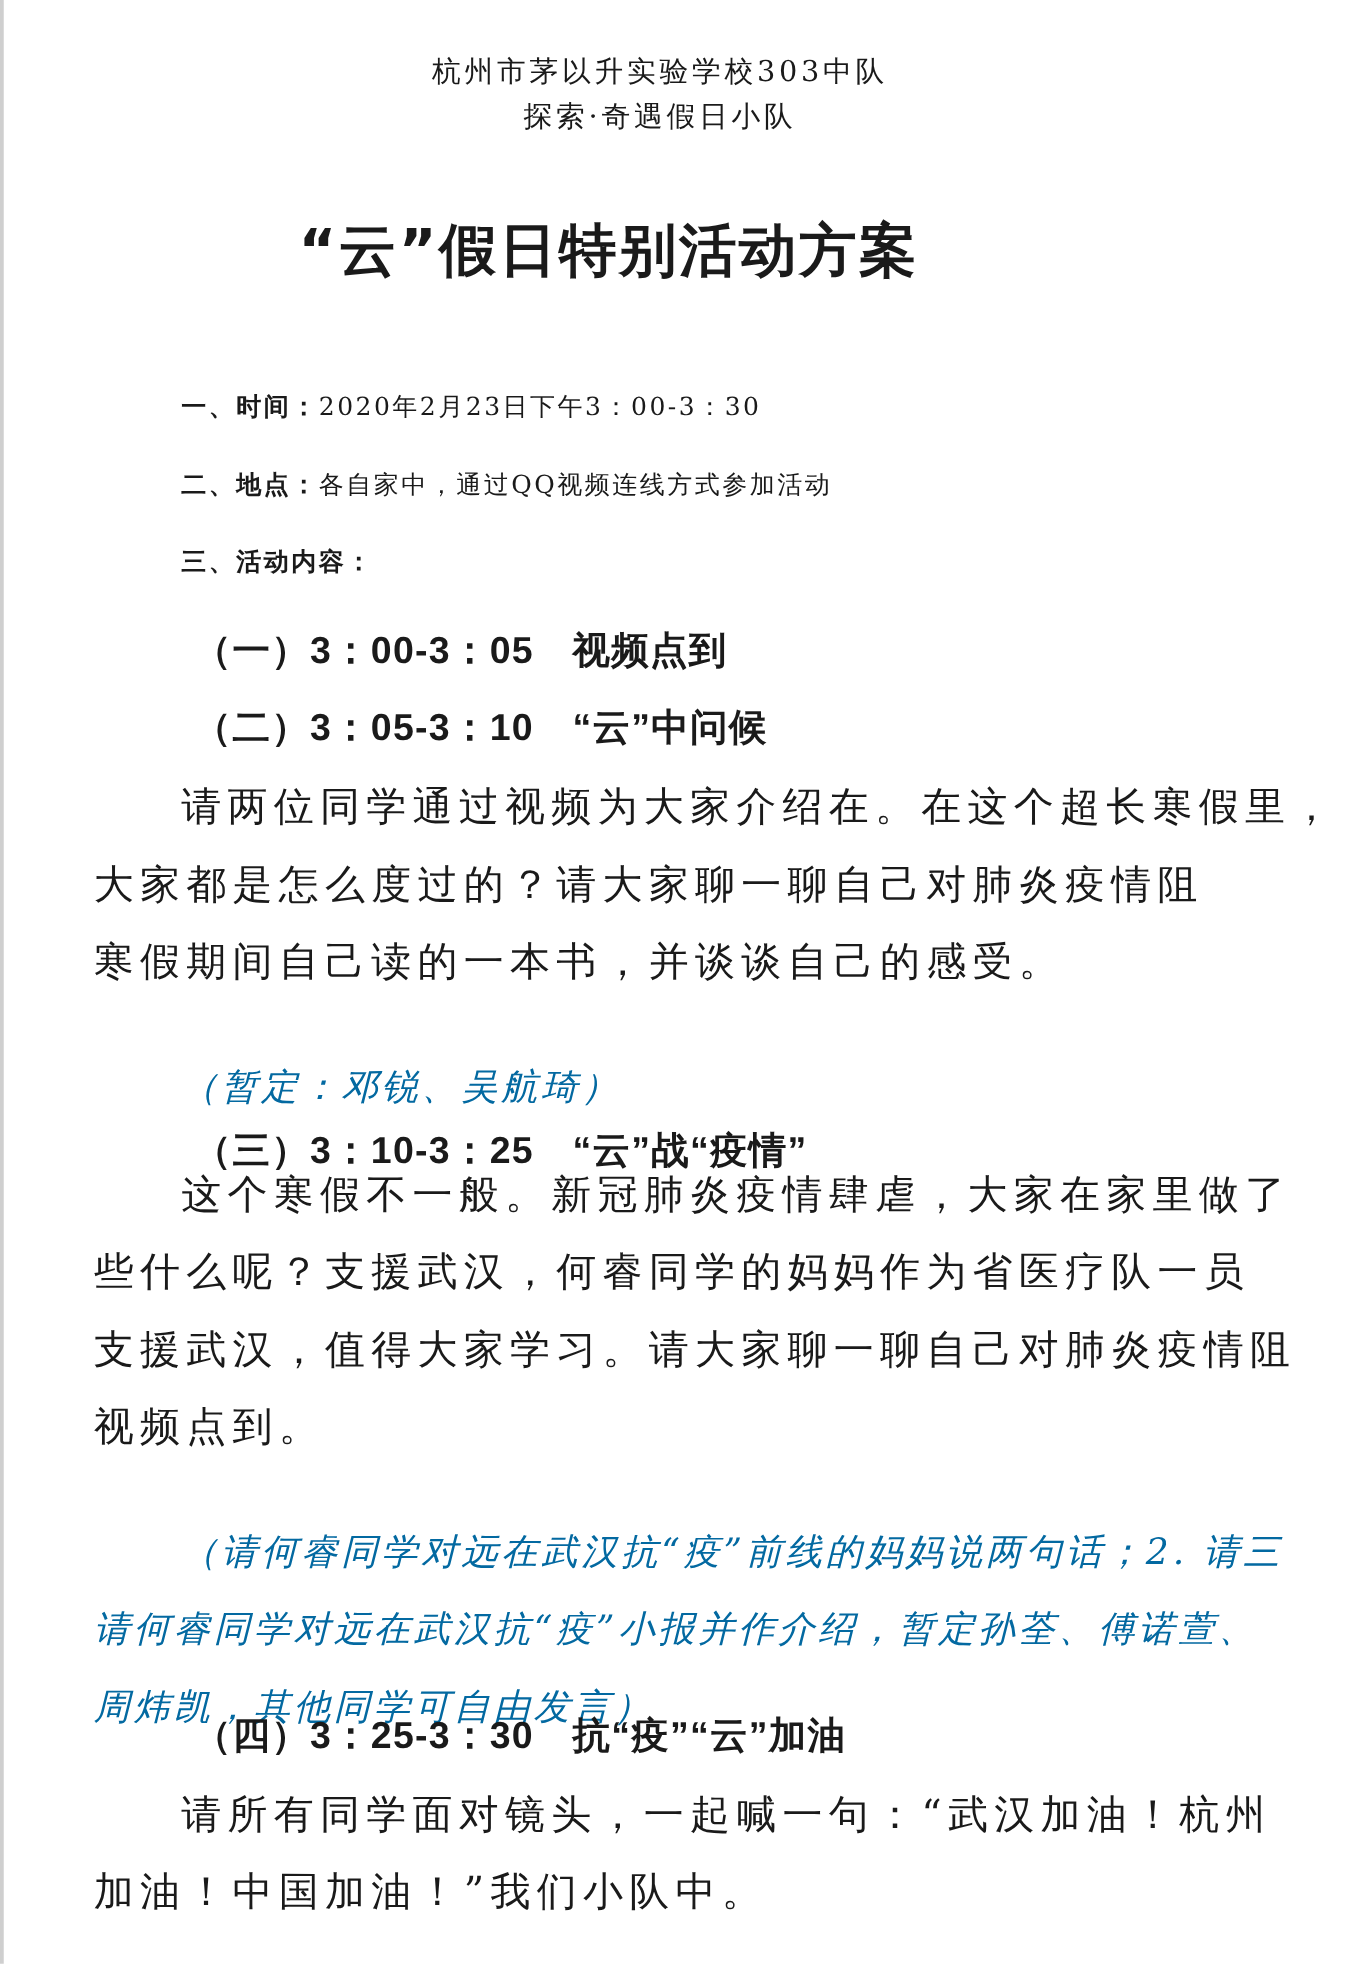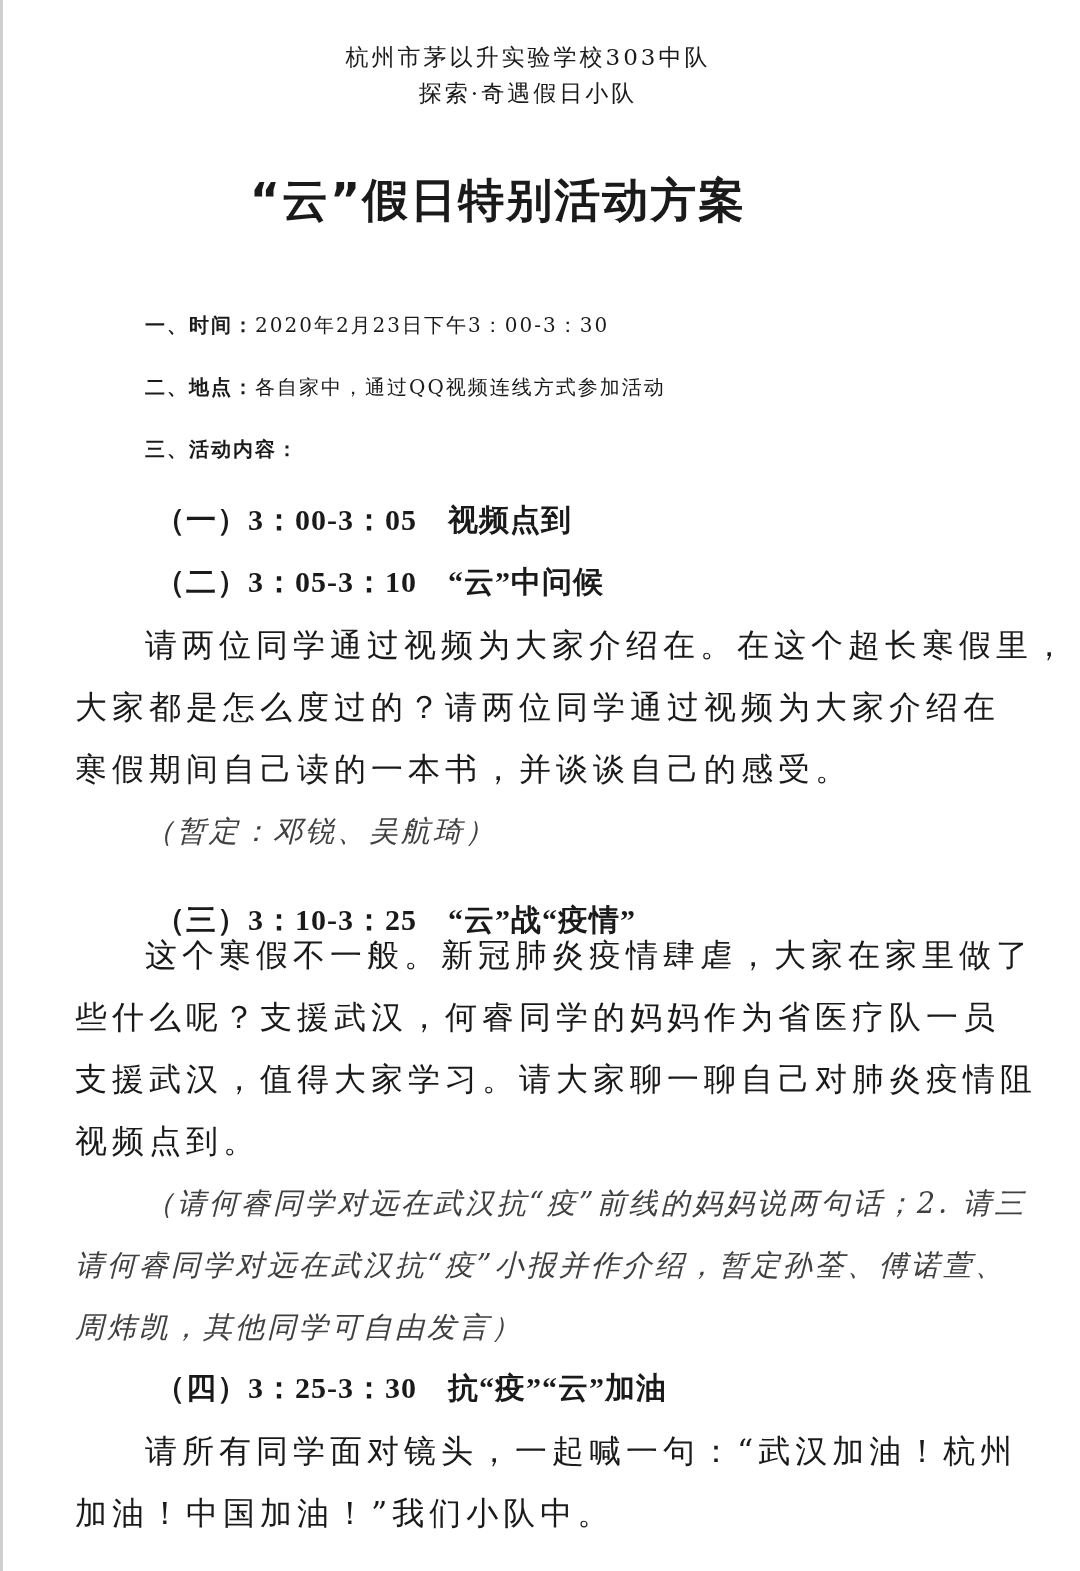--- a/index.html
+++ b/index.html
@@ -5,28 +5,28 @@
     html, body { margin: 0; padding: 0; background: #ffffff; }
     body {
       width: 1080px; height: 1571px; position: relative; overflow: hidden;
       font-family: "DejaVu Serif", "Liberation Serif", serif; color: #1a1a1a;
     }
     .edge { position: absolute; left: 0; top: 0; width: 3px; height: 1571px; background: #cfcfcf; }
     .line { position: absolute; white-space: nowrap; }
     .hdr { left: 0; width: 1056px; text-align: center; font-size: 23px; letter-spacing: 3px; }
     .title {
       left: 0; width: 974px; text-align: center; top: 170px; font-size: 46px; font-weight: bold;
-      font-family: "DejaVu Sans", "Liberation Sans", sans-serif; letter-spacing: 2px; padding-left: 11px;
+      font-family: "DejaVu Sans", "Liberation Sans", sans-serif; letter-spacing: 2px;
     }
     .sec { left: 145px; font-size: 20px; letter-spacing: 2px; }
     .sec b { font-family: "DejaVu Sans", "Liberation Sans", sans-serif; font-weight: bold; }
-    .sub { left: 155px; font-size: 30px; font-weight: bold; font-family: Liberation Serif, serif; letter-spacing: 1px; }
+    .sub { left: 155px; font-size: 30px; font-weight: bold; font-family: Liberation Sans, sans-serif; letter-spacing: 1px; }
     .para { left: 75px; font-size: 32px; letter-spacing: 5px; }
     .para.indent { left: 145px; }
-    .note { font-style: italic; font-size: 29px; color: #404040; letter-spacing: 3px; }
+    .note { font-style: italic; font-size: 29px; color: #0369a1; letter-spacing: 3px; margin-top: 38px; }
   </style>
 </head>
 <body>
 
 <div class="edge"></div>
 
 <div class="line hdr" style="top:42px">杭州市茅以升实验学校303中队</div>
 <div class="line hdr" style="top:78px">探索·奇遇假日小队</div>
 
 <div class="line title">“云”假日特别活动方案</div>
@@ -38,21 +38,21 @@
   <b>二、地点：</b><span>各自家中，通过QQ视频连线方式参加活动</span>
 </div>
 <div class="line sec" style="top:436px">
   <b>三、活动内容：</b>
 </div>
 
 <div class="line sub" style="top:500px">（一）3：00-3：05　视频点到</div>
 
 <div class="line sub" style="top:562px">（二）3：05-3：10　“云”中问候</div>
 <div class="line para indent" style="top:624px">请两位同学通过视频为大家介绍在。在这个超长寒假里，</div>
-<div class="line para" style="top:686px">大家都是怎么度过的？请两位同学通过视频为大家介绍在</div>
+<div class="line para" style="top:686px">大家都是怎么度过的？请大家聊一聊自己对肺炎疫情阻</div>
 <div class="line para" style="top:748px">寒假期间自己读的一本书，并谈谈自己的感受。</div>
 <div class="line para note" style="top:812px; left:145px">（暂定：邓锐、吴航琦）</div>
 
 <div class="line sub" style="top:900px">（三）3：10-3：25　“云”战“疫情”</div>
 <div class="line para indent" style="top:934px">这个寒假不一般。新冠肺炎疫情肆虐，大家在家里做了</div>
 <div class="line para" style="top:996px">些什么呢？支援武汉，何睿同学的妈妈作为省医疗队一员</div>
 <div class="line para" style="top:1058px">支援武汉，值得大家学习。请大家聊一聊自己对肺炎疫情阻</div>
 <div class="line para" style="top:1120px">视频点到。</div>
 <div class="line para note" style="top:1184px; left:145px">（请何睿同学对远在武汉抗“疫”前线的妈妈说两句话；2. 请三</div>
 <div class="line para note" style="top:1246px">请何睿同学对远在武汉抗“疫”小报并作介绍，暂定孙荃、傅诺萱、</div>

